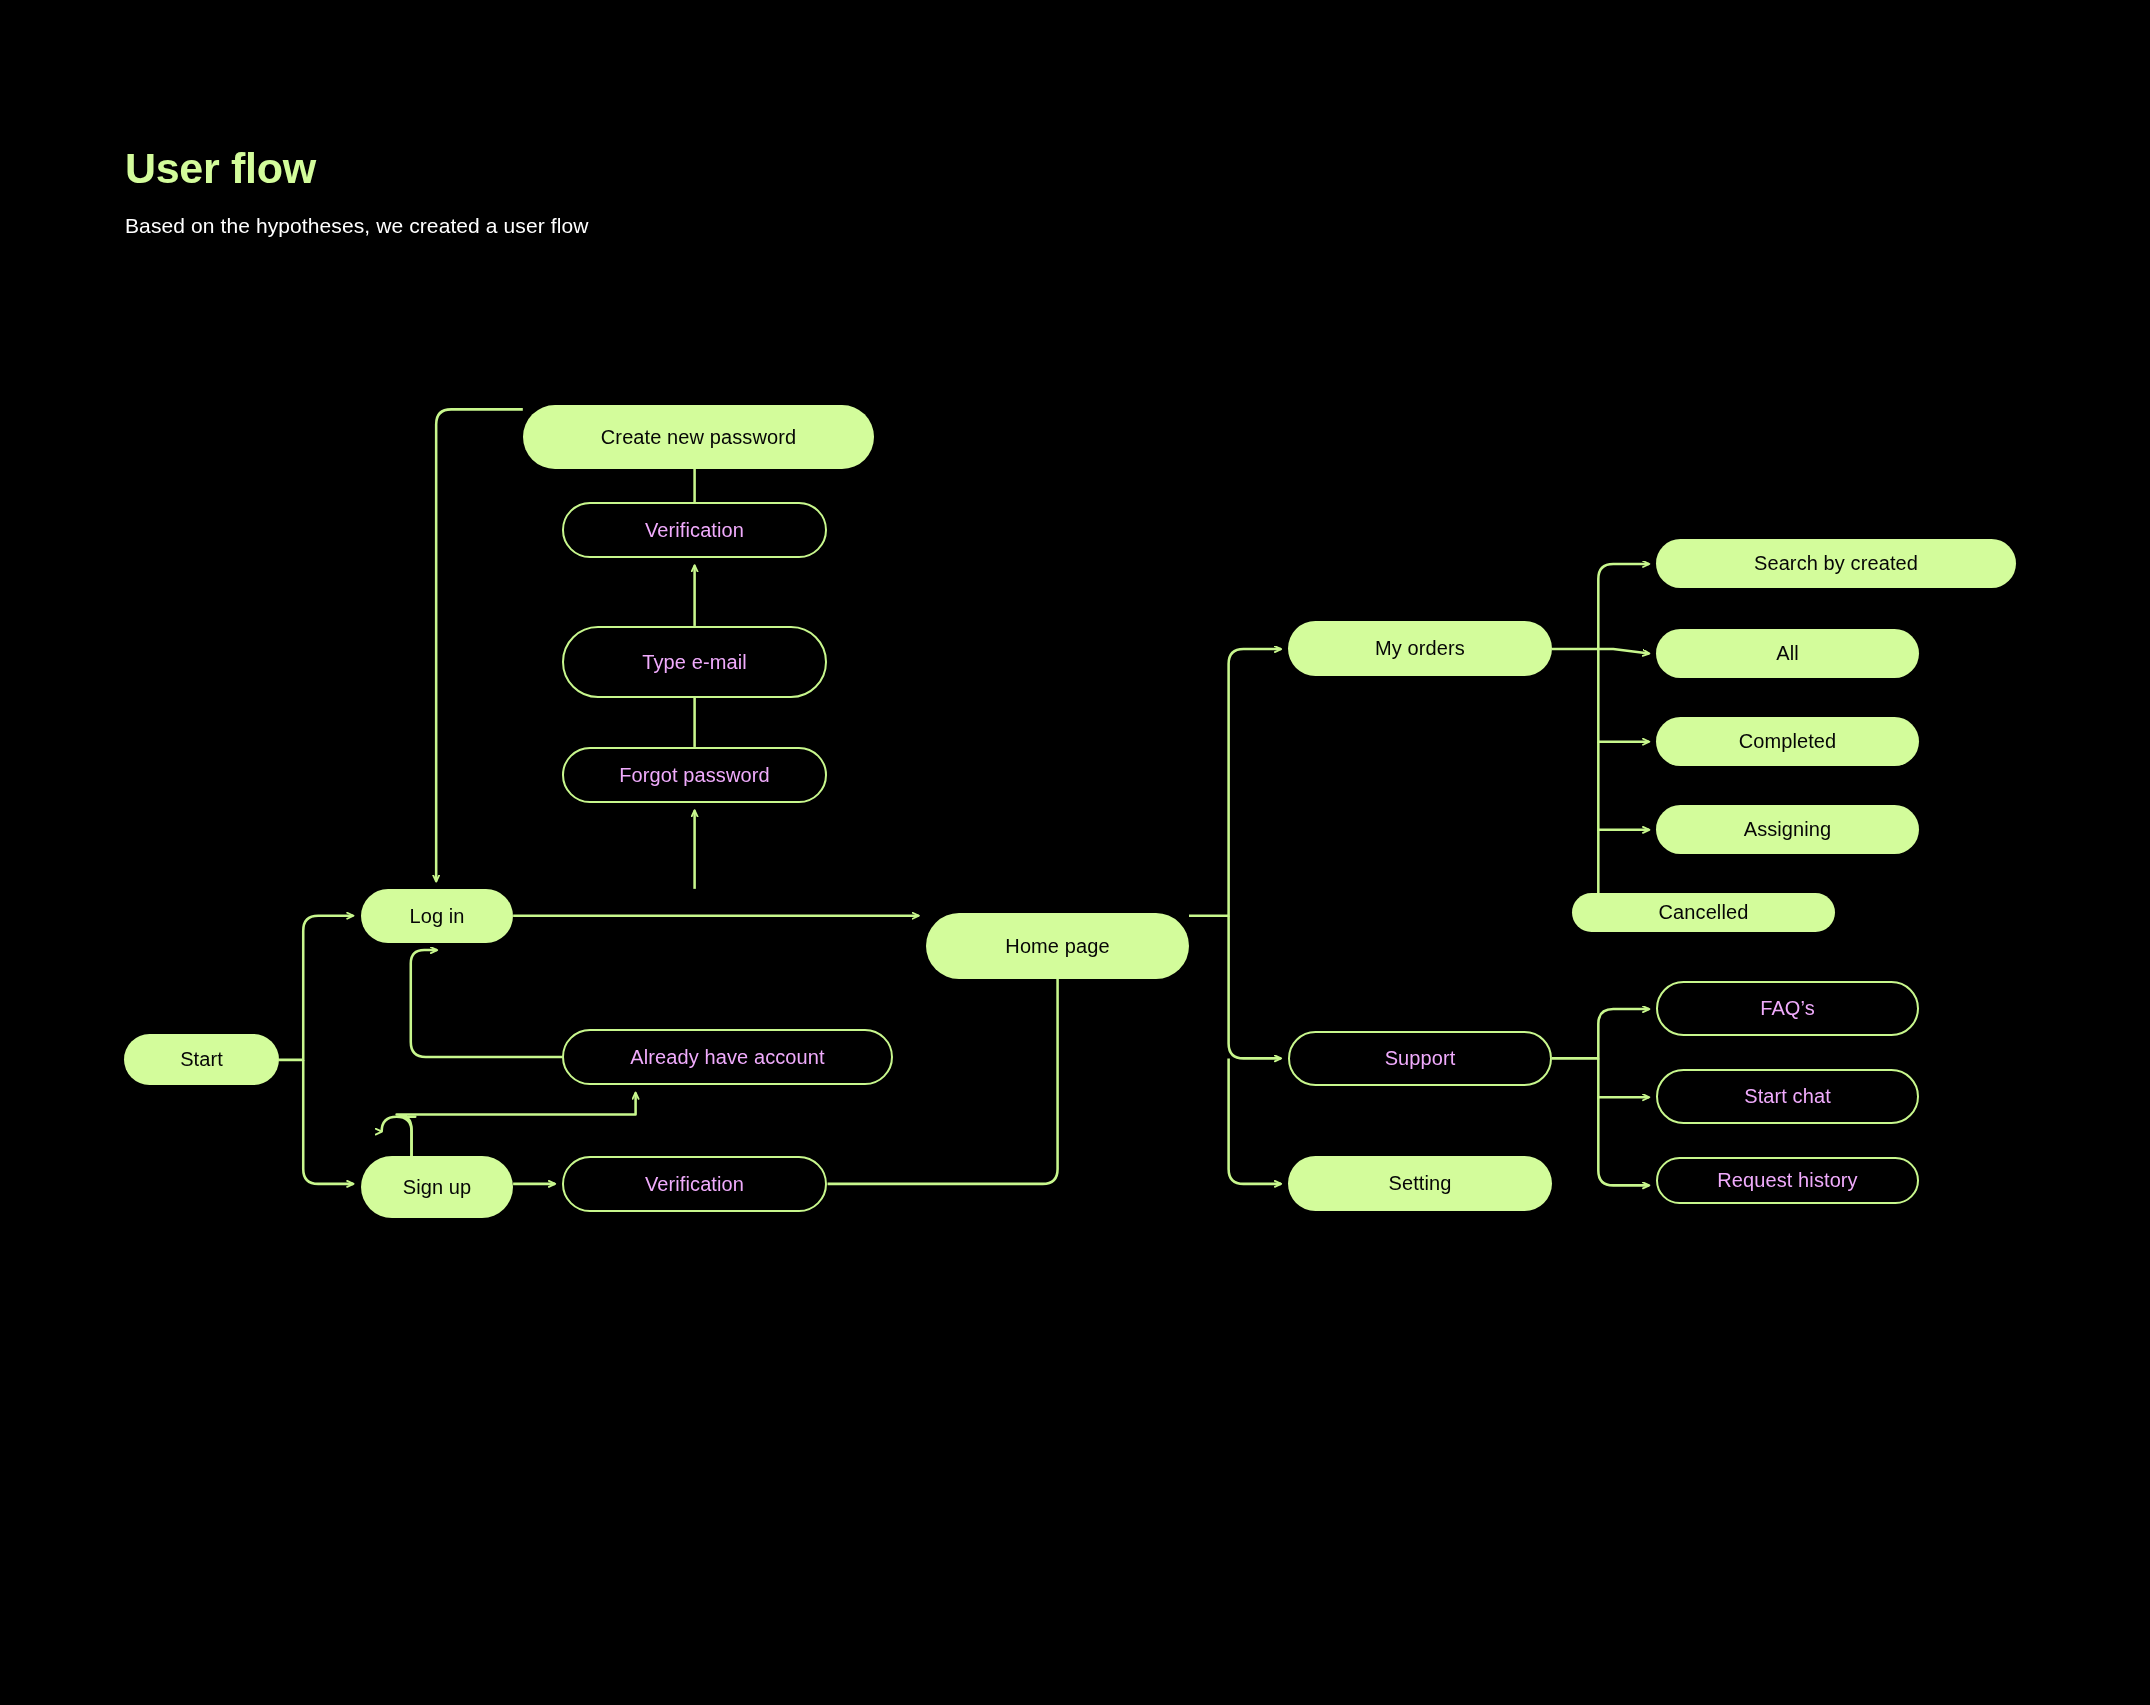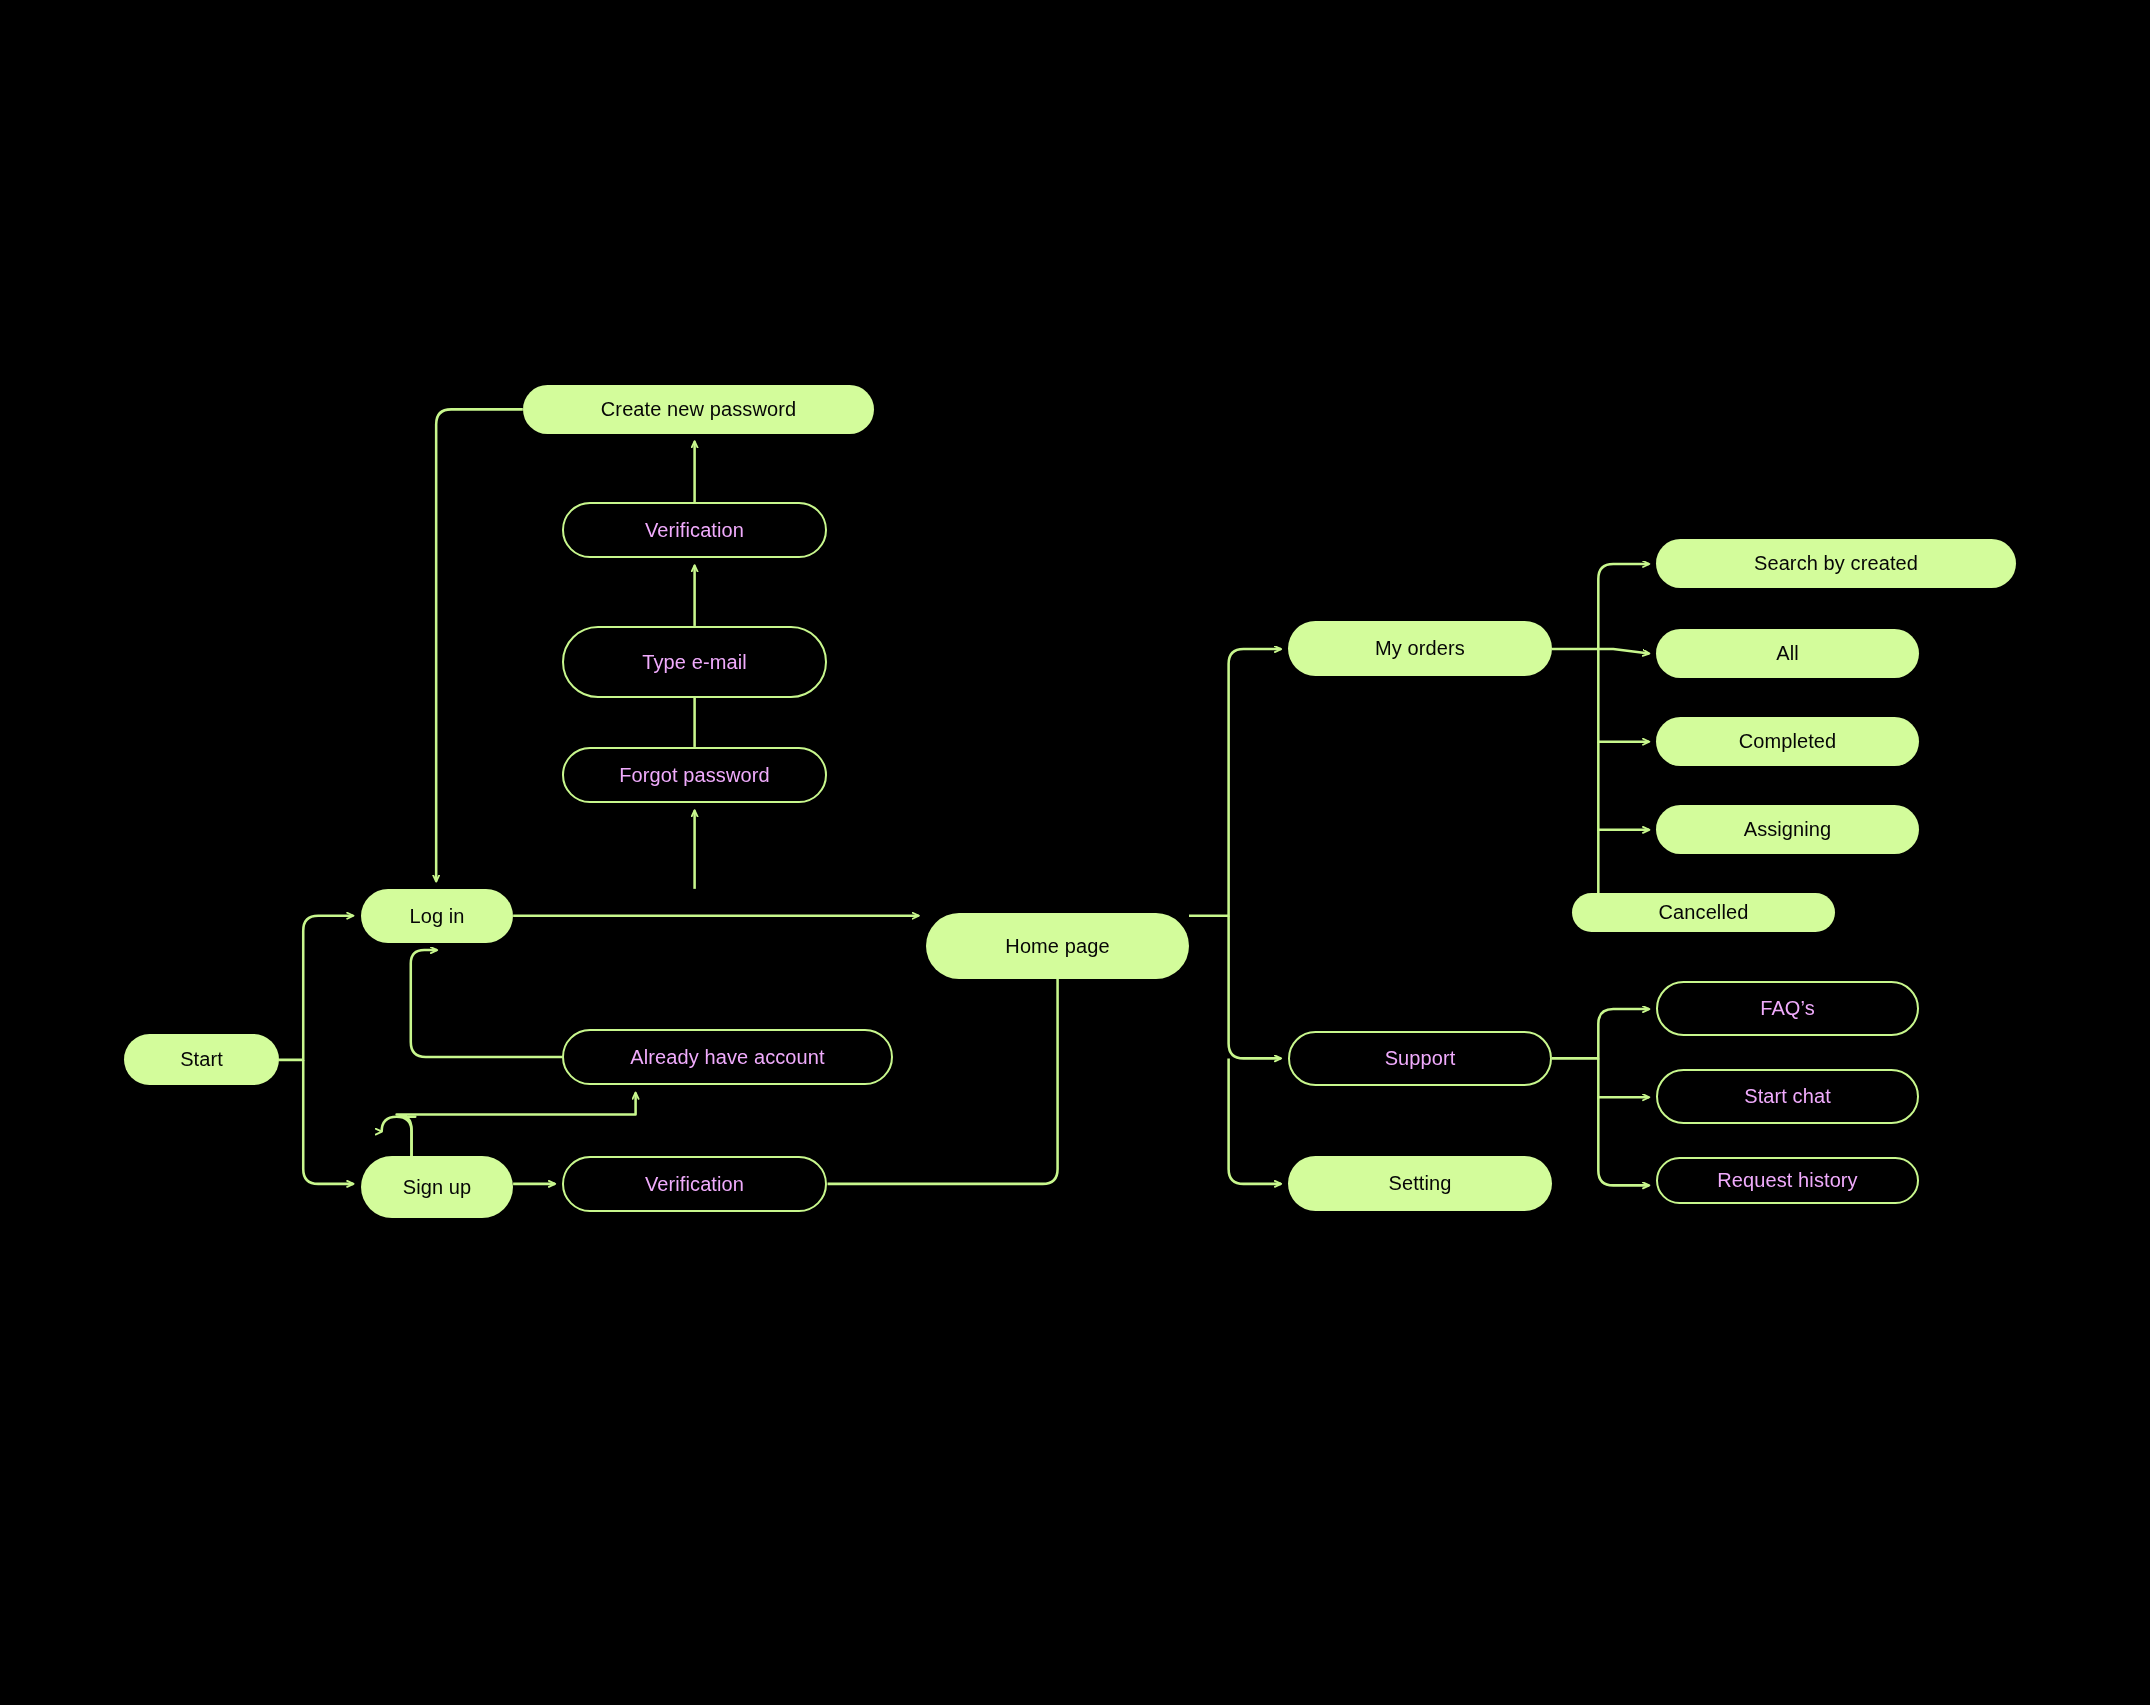--- a/index.html
+++ b/index.html
@@ -89,20 +89,24 @@
     background: #000000;
     color: #f0abfc;
     border: 2.2px solid #c8f78d;
   }
 </style>
 </head>
 <body>
 
 <div id="stage">
 
+  <div id="header">
+    <h1 id="page-title">User flow</h1>
+    <p id="page-subtitle">Based on the hypotheses, we created a user flow</p>
+  </div>
 
   <div id="flow-canvas">
 
     <svg id="edge-layer" viewBox="0 0 2880 2284" width="2151" height="1706" xmlns="http://www.w3.org/2000/svg">
       <defs>
         <marker id="arrowhead" markerWidth="12" markerHeight="12" refX="9.2" refY="4.6" orient="auto" markerUnits="userSpaceOnUse">
           <path d="M 1 0.6 L 9.6 4.6 L 1 8.6" fill="none" stroke="#c8f78d" stroke-width="2.4" stroke-linecap="round" stroke-linejoin="round"></path>
         </marker>
       </defs>
       <g fill="none" stroke="#c8f78d" stroke-width="3.4" stroke-linecap="butt" stroke-linejoin="round" marker-end="url(#arrowhead)">
@@ -149,21 +153,21 @@
         <path d="M 2140 1469 L 2140 1567 Q 2140 1587 2160 1587 L 2208 1587"></path>
       </g>
     </svg>
 
     <div class="node filled" style="left:124px;  top:1034px; width:155px; height:51px;">Start</div>
     <div class="node filled" style="left:361px;  top:889px; width:152px; height:54px;">Log in</div>
     <div class="node filled" style="left:361px;  top:1156px; width:152px; height:62px;">Sign up</div>
     <div class="node outlined" style="left:562px;  top:747px; width:265px; height:56px;">Forgot password</div>
     <div class="node outlined" style="left:562px;  top:626px;  width:265px; height:72px;">Type e-mail</div>
     <div class="node outlined" style="left:562px;  top:502px;  width:265px; height:56px;">Verification</div>
-    <div class="node filled" style="left:523px;  top:385px;  width:351px; height:49px;">Create new password</div>
+    <div class="node filled" style="left:523px;  top:405px;  width:351px; height:64px;">Create new password</div>
     <div class="node outlined" style="left:562px;  top:1029px; width:331px; height:56px;">Already have account</div>
     <div class="node outlined" style="left:562px;  top:1156px; width:265px; height:56px;">Verification</div>
     <div class="node filled" style="left:926px; top:889px; width:263px; height:66px;margin-top:24px;">Home page</div>
     <div class="node filled" style="left:1288px; top:621px;  width:264px; height:55px;">My orders</div>
     <div class="node outlined" style="left:1288px; top:1031px; width:264px; height:55px;">Support</div>
     <div class="node filled" style="left:1288px; top:1156px; width:264px; height:55px;">Setting</div>
     <div class="node filled" style="left:1656px; top:539px;  width:360px; height:49px;">Search by created</div>
     <div class="node filled" style="left:1656px; top:629px;  width:263px; height:49px;">All</div>
     <div class="node filled" style="left:1656px; top:717px;  width:263px; height:49px;">Completed</div>
     <div class="node filled" style="left:1656px; top:805px; width:263px; height:49px;">Assigning</div>

